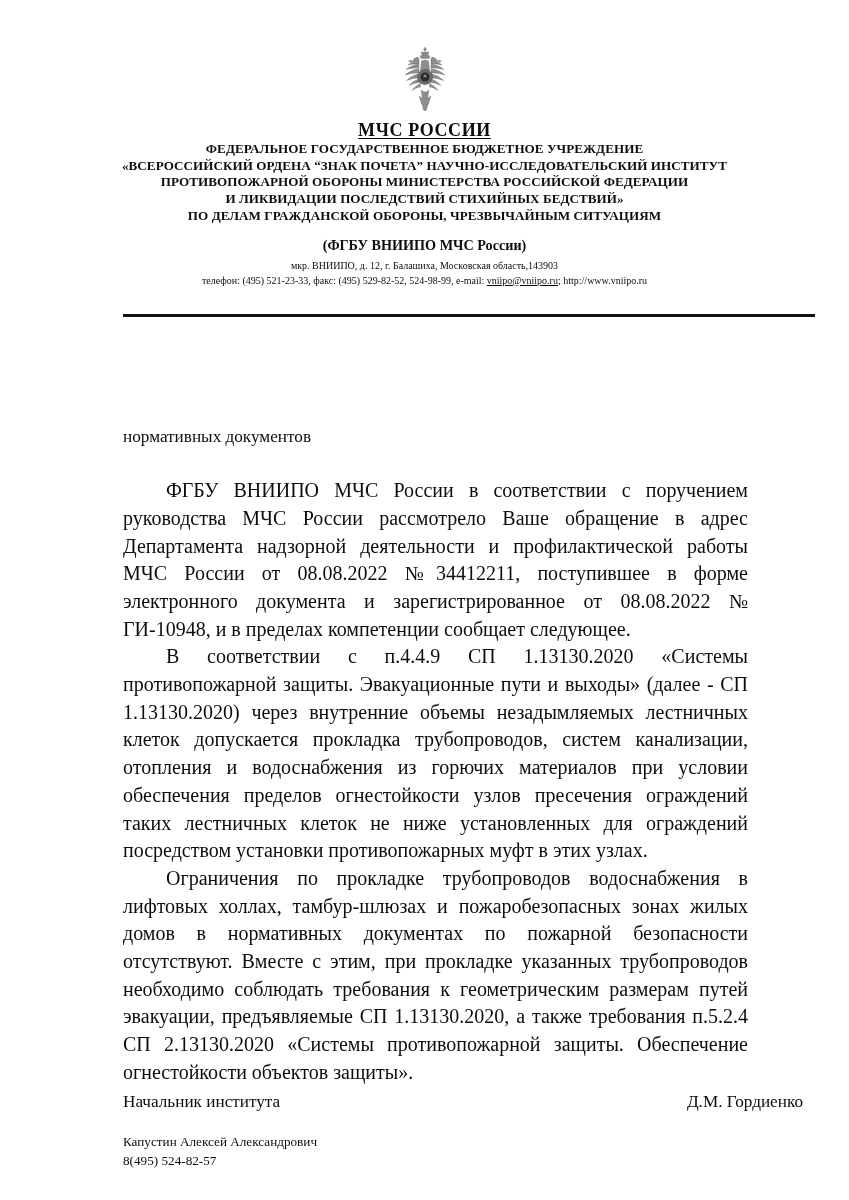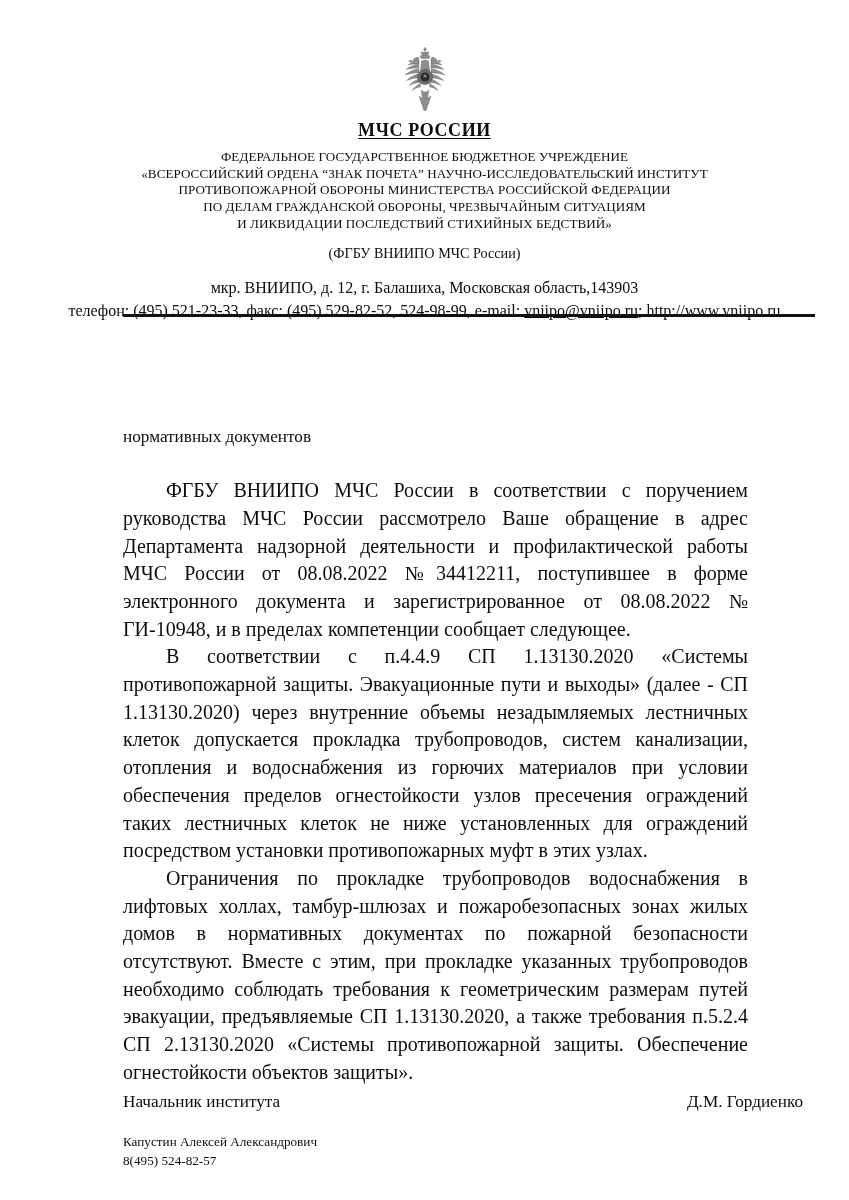--- a/index.html
+++ b/index.html
@@ -39,35 +39,35 @@
   }
   .org-mark {
     margin-top: 6px;
     font-size: 18px;
     font-weight: bold;
     letter-spacing: 0.6px;
     text-decoration: underline;
     text-underline-offset: 2px;
   }
   .org-lines {
-    margin-top: 8px;
+    margin-top: 0;
     font-size: 13.1px;
-    font-weight: normal;
+    font-weight: bold;
     line-height: 1.27;
     letter-spacing: 0.05px;
   }
   .org-lines div { white-space: nowrap; }
   .org-short {
     margin-top: 13px;
     font-size: 14.2px;
-    font-weight: normal;
+    font-weight: bold;
   }
   .contacts {
-    margin-top: 14px;
-    font-size: 16px;
+    margin-top: 5px;
+    font-size: 10px;
     line-height: 1.45;
   }
   .contacts a,
   .contacts .u {
     color: #0d0d0d;
     text-decoration: underline;
   }
 
   .rule {
     position: absolute;
@@ -171,22 +171,22 @@
         <circle cx="62" cy="60" r="3.2" fill="#8a8a8a"></circle>
       </svg>
     </div>
 
     <div class="org-mark">МЧС РОССИИ</div>
 
     <div class="org-lines">
       <div>ФЕДЕРАЛЬНОЕ ГОСУДАРСТВЕННОЕ БЮДЖЕТНОЕ УЧРЕЖДЕНИЕ</div>
       <div>«ВСЕРОССИЙСКИЙ ОРДЕНА “ЗНАК ПОЧЕТА” НАУЧНО-ИССЛЕДОВАТЕЛЬСКИЙ ИНСТИТУТ</div>
       <div>ПРОТИВОПОЖАРНОЙ ОБОРОНЫ МИНИСТЕРСТВА РОССИЙСКОЙ ФЕДЕРАЦИИ</div>
+      <div>И ЛИКВИДАЦИИ ПОСЛЕДСТВИЙ СТИХИЙНЫХ БЕДСТВИЙ»</div>
       <div>ПО ДЕЛАМ ГРАЖДАНСКОЙ ОБОРОНЫ, ЧРЕЗВЫЧАЙНЫМ СИТУАЦИЯМ</div>
-      <div>И ЛИКВИДАЦИИ ПОСЛЕДСТВИЙ СТИХИЙНЫХ БЕДСТВИЙ»</div>
     </div>
 
     <div class="org-short">(ФГБУ ВНИИПО МЧС России)</div>
 
     <div class="contacts">
       <div>мкр. ВНИИПО, д. 12, г. Балашиха, Московская область,143903</div>
       <div><span>телефон: (495) 521-23-33, факс: (495) 529-82-52, 524-98-99, e-mail: </span><span class="u">vniipo@vniipo.ru</span><span>; </span><span>http://www.vniipo.ru</span></div>
     </div>
   </div>
 

